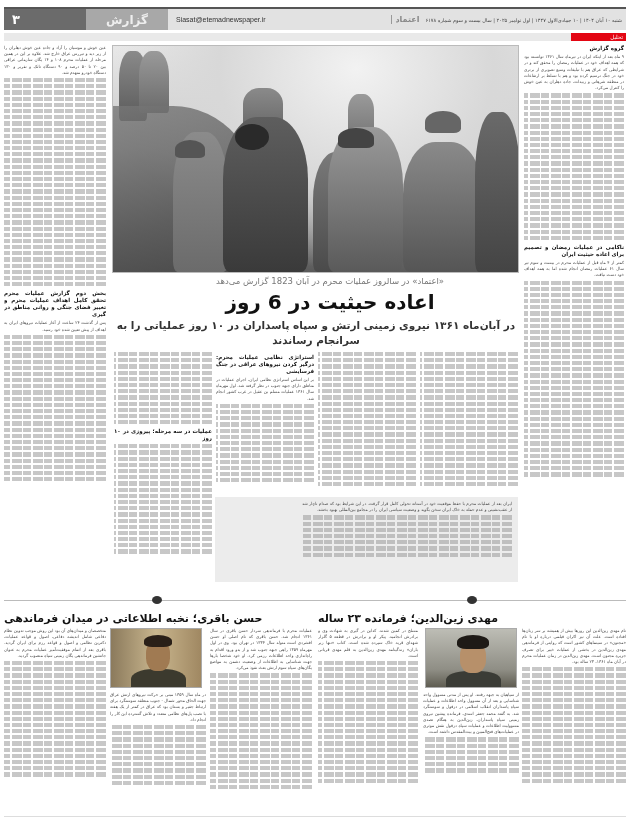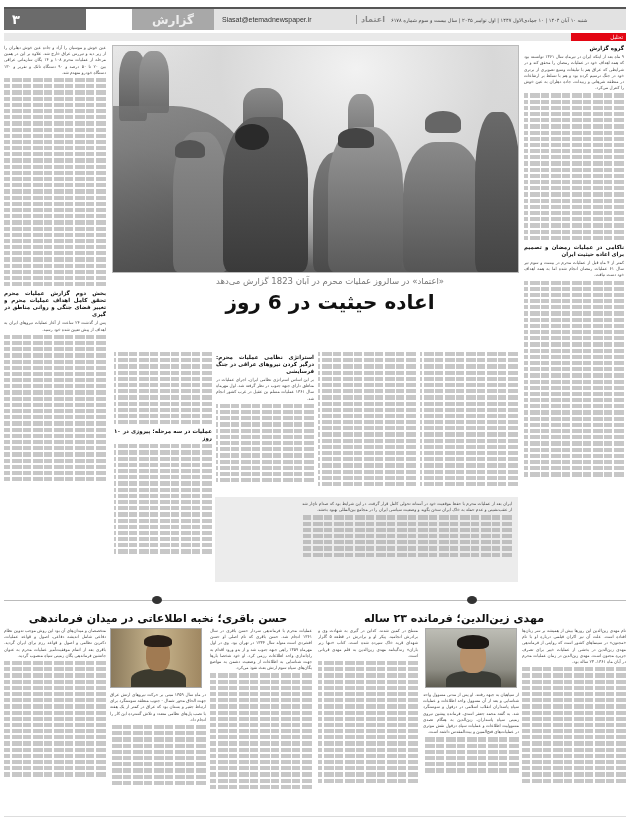--- a/index.html
+++ b/index.html
@@ -3,23 +3,23 @@
 <meta charset="utf-8">
 <style>
   * { box-sizing: border-box; margin: 0; padding: 0; }
   html, body { width: 630px; height: 820px; overflow: hidden; background: #fff; }
   body { font-family: "DejaVu Sans", sans-serif; color: #222; position: relative; direction: rtl; }
 
   
   .top-rule { position: absolute; left: 4px; right: 4px; top: 7px; height: 2px; background: #555; }
   .masthead { position: absolute; left: 4px; right: 4px; top: 9px; height: 21px; display: flex; direction: ltr; }
   .page-num { width: 82px; background: #6b6b6b; color: #fff; font-size: 13px; font-weight: bold; display: flex; align-items: center; padding-left: 8px; }
-  .section-name { width: 82px; background: #a8a8a8; color: #eee; font-size: 12px; font-weight: bold; display: flex; align-items: center; justify-content: center; margin-left: 46px; }
+  .section-name { width: 82px; background: #a8a8a8; color: #eee; font-size: 12px; font-weight: bold; display: flex; align-items: center; justify-content: center; }
   .email-cell { flex: 1; background: #e2e2e2; font-size: 7px; color: #333; display: flex; align-items: center; padding-left: 8px; font-family: "Liberation Sans", sans-serif; }
-  .date-cell { width: 270px; background: #e2e2e2; font-size: 5px; color: #444; display: flex; align-items: center; justify-content: flex-end; padding-right: 4px; direction: rtl; gap: 6px; }
+  .date-cell { width: 270px; background: #e2e2e2; font-size: 5px; color: #444; display: flex; align-items: center; padding-right: 4px; direction: rtl; gap: 6px; }
   .logo { font-size: 8px; color: #888; font-weight: bold; border-left: 1px solid #999; padding-left: 4px; }
 
   .sub-bar { position: absolute; left: 4px; right: 4px; top: 33px; height: 8px; background: #e9e9e9; }
   .tag-red { position: absolute; right: 4px; top: 33px; height: 8px; width: 55px; background: #e30613; color: #fff; font-size: 5.5px; display: flex; align-items: center; padding-right: 3px; }
 
   
   .col { position: absolute; font-size: 4.2px; line-height: 6.2px; color: #444; text-align: justify; overflow: hidden; }
   .col p { margin-bottom: 2px; }
   .col h4 { font-size: 5.5px; line-height: 7px; color: #111; font-weight: bold; margin: 4px 0 2px; }
   .col .byline { font-size: 5.5px; font-weight: bold; color: #111; margin-bottom: 3px; }
@@ -36,21 +36,21 @@
   .kicker { position: absolute; left: 140px; top: 276px; width: 380px; text-align: center; font-size: 8.5px; color: #777; }
   .headline { position: absolute; left: 140px; top: 290px; width: 380px; text-align: center; font-size: 20px; font-weight: bold; color: #111; }
   .deck { position: absolute; left: 110px; top: 318px; width: 412px; text-align: center; font-size: 10.5px; font-weight: bold; color: #333; line-height: 15px; }
 
   .box { position: absolute; left: 215px; top: 497px; width: 303px; height: 85px; background: #ececec; }
   .box .col { position: absolute; }
 
   .divider { position: absolute; height: 1px; background: #bbb; }
   .dot-icon { position: absolute; width: 10px; height: 8px; border-radius: 50%; background: #333; }
 
-  .story-title { position: absolute; font-size: 11px; font-weight: bold; color: #111; text-align: center; }
+  .story-title { position: absolute; font-size: 11px; font-weight: bold; color: #111; text-align: left; }
 
   .portrait { position: absolute; border: 1px solid #aaa; overflow: hidden; }
   .portrait .bg { position: absolute; inset: 0; }
   .portrait .face { position: absolute; border-radius: 45% 45% 40% 40%; }
   .portrait .hair { position: absolute; border-radius: 50% 50% 30% 30%; }
   .portrait .shirt { position: absolute; border-radius: 40% 40% 0 0; }
 </style>
 </head>
 <body>
 
@@ -208,20 +208,21 @@
   <div class="fig" style="left:215px; width:75px; height:145px; background:linear-gradient(#9a9a9a,#5a5a5a);"></div>
   <div class="helmet" style="left:225px; top:82px; width:36px; height:20px; background:#444;"></div>
   <div class="fig" style="left:290px; width:80px; height:130px; background:linear-gradient(#8a8a8a,#555);"></div>
   <div class="helmet" style="left:312px; top:65px; width:36px; height:22px; background:#666;"></div>
   <div class="fig" style="left:362px; width:45px; height:160px; background:linear-gradient(#6a6a6a,#444);"></div>
 </div>
 
 <div class="kicker">«اعتماد» در سالروز عملیات محرم در آبان 1823 گزارش می‌دهد</div>
 <div class="headline">اعاده حیثیت در 6 روز</div>
 <div class="deck">
+  <div>در آبان‌ماه ۱۳۶۱ نیروی زمینی ارتش و سپاه پاسداران در ۱۰ روز عملیاتی را به سرانجام رساندند</div>
 </div>
 
 <div class="col" style="left:420px; top:350px; width:98px; height:145px;">
   <span class="filler"></span>
     <span class="filler"></span>
     <span class="filler"></span>
     <span class="filler"></span>
   <span class="filler"></span>
     <span class="filler"></span>
     <span class="filler"></span>
@@ -391,21 +392,21 @@
     <span class="filler"></span>
   <span class="filler"></span>
     <span class="filler"></span>
     <span class="filler"></span>
     <span class="filler"></span>
   <span class="filler"></span>
     <span class="filler"></span>
     <span class="filler"></span>
 </div>
 
-<div class="story-title" style="left:300px; top:612px; width:308px;">مهدی زین‌الدین؛ فرمانده ۲۳ ساله</div>
+<div class="story-title" style="left:318px; top:612px; width:308px;">مهدی زین‌الدین؛ فرمانده ۲۳ ساله</div>
 <div class="col" style="left:522px; top:628px; width:104px; height:188px;">
   <p>نام مهدی زین‌الدین این روزها بیش از همیشه بر سر زبان‌ها افتاده است. علت آن نیز اکران فیلمی درباره او با نام «مجنون» در سینماهای کشور است که روایتی از فرماندهی مهدی زین‌الدین در بخشی از عملیات خیبر برای تصرف جزیره مجنون است. مهدی زین‌الدین در زمان عملیات محرم در آبان ماه ۱۳۶۱، ۲۳ ساله بود.</p>
   <span class="filler"></span>
     <span class="filler"></span>
     <span class="filler"></span>
     <span class="filler"></span>
   <span class="filler"></span>
     <span class="filler"></span>
     <span class="filler"></span>
     <span class="filler"></span>

